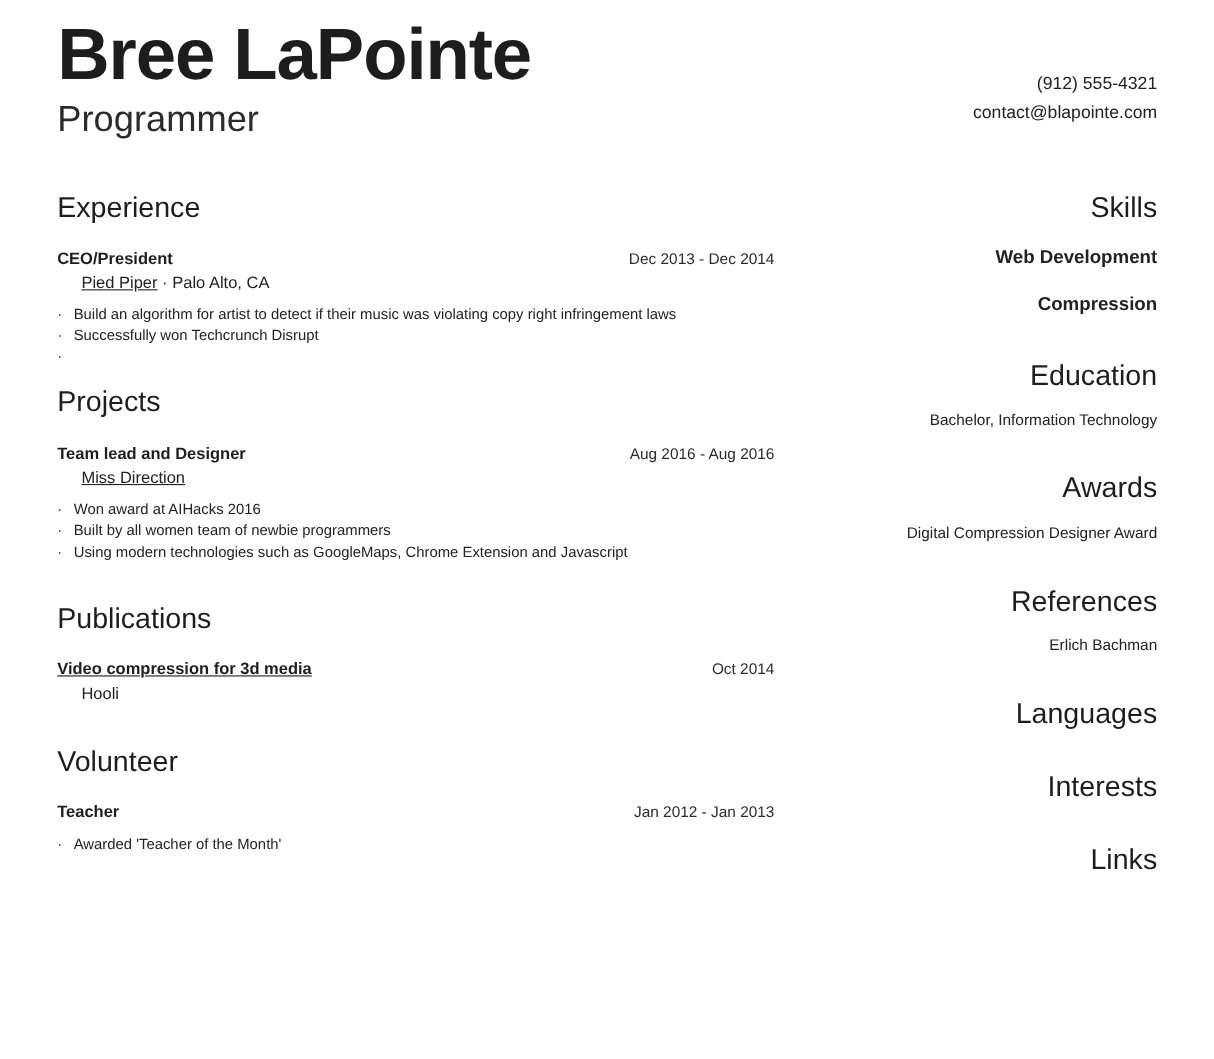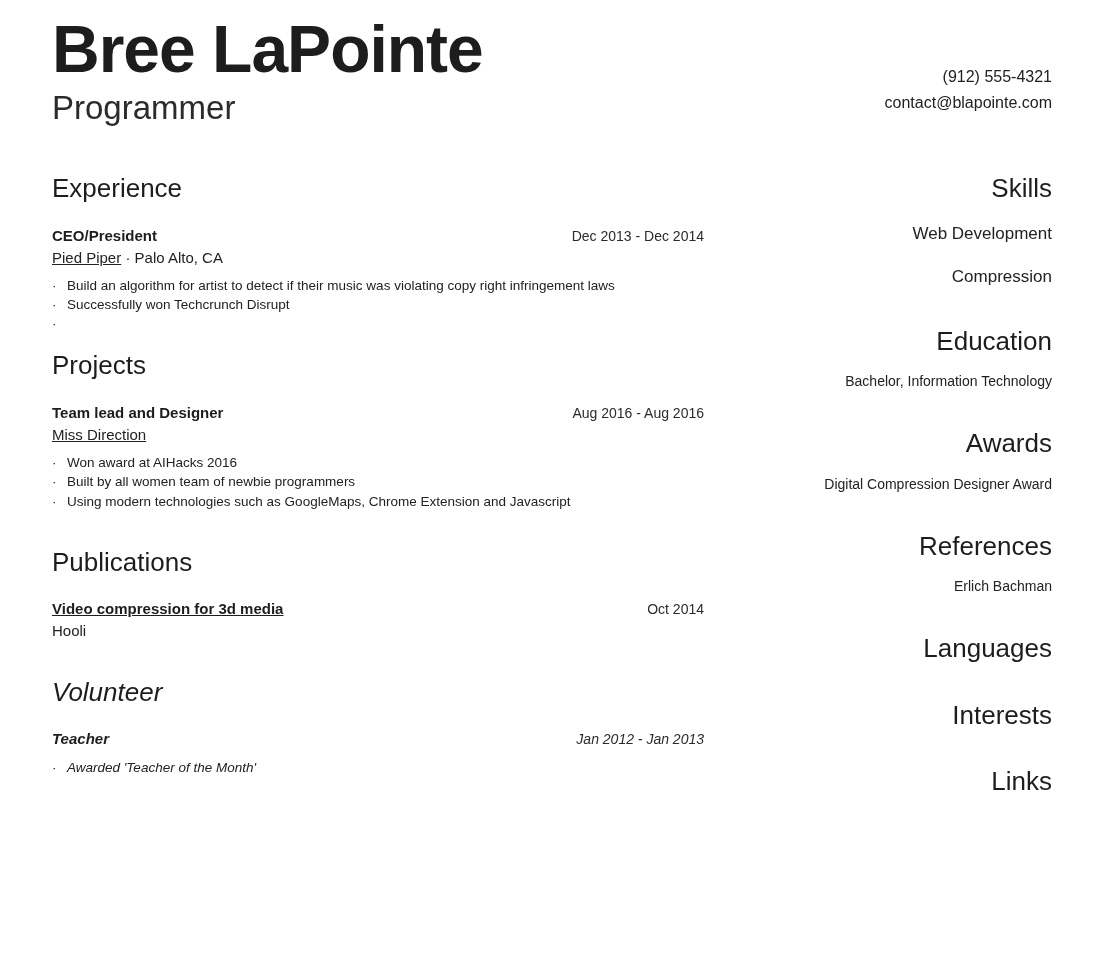--- a/index.html
+++ b/index.html
@@ -77,21 +77,21 @@
 
   
   .section-heading {
     font-size: 26px;
     font-weight: normal;
     color: #1d1d1d;
     line-height: 1.1;
   }
 
   .col-main .section-block { margin-bottom: 37px; }
-  .col-main .section-block:last-child { margin-bottom: 0; font-style: italic; }
+  .col-main .section-block:last-child { margin-bottom: 0; }
 
   
   .entry { margin-top: 24px; }
 
   .entry-row {
     display: flex;
     align-items: baseline;
     justify-content: space-between;
   }
 
@@ -112,21 +112,21 @@
     line-height: 1.25;
   }
 
   .entry-sub {
     font-size: 15px;
     color: #222222;
     line-height: 1.3;
     margin-top: 2px;
   }
 
-  .entry-org { text-decoration: underline; }
+  .entry-org { text-decoration: underline; margin-left: 22px; }
   .entry-org.plain { text-decoration: none; }
 
   .entry-sep { text-decoration: none; }
   .entry-location { text-decoration: none; }
 
   .highlights { margin-top: 9px; }
 
   .highlight {
     font-size: 13.5px;
     color: #222222;
@@ -147,21 +147,21 @@
 
   .side-block .section-heading { font-size: 26px; }
 
   .side-item {
     font-size: 14px;
     color: #222222;
     line-height: 1.35;
     margin-top: 17px;
   }
 
-  .side-item.large { font-size: 17px; margin-top: 20px; }
+  .side-item.large { font-size: 17px; margin-top: 20px; font-weight: bold; }
 
   .side-item.link {
     font-weight: bold;
     text-decoration: underline;
     font-size: 13.5px;
   }
 
   .side-items-empty { height: 0; }
 </style>
 </head>

